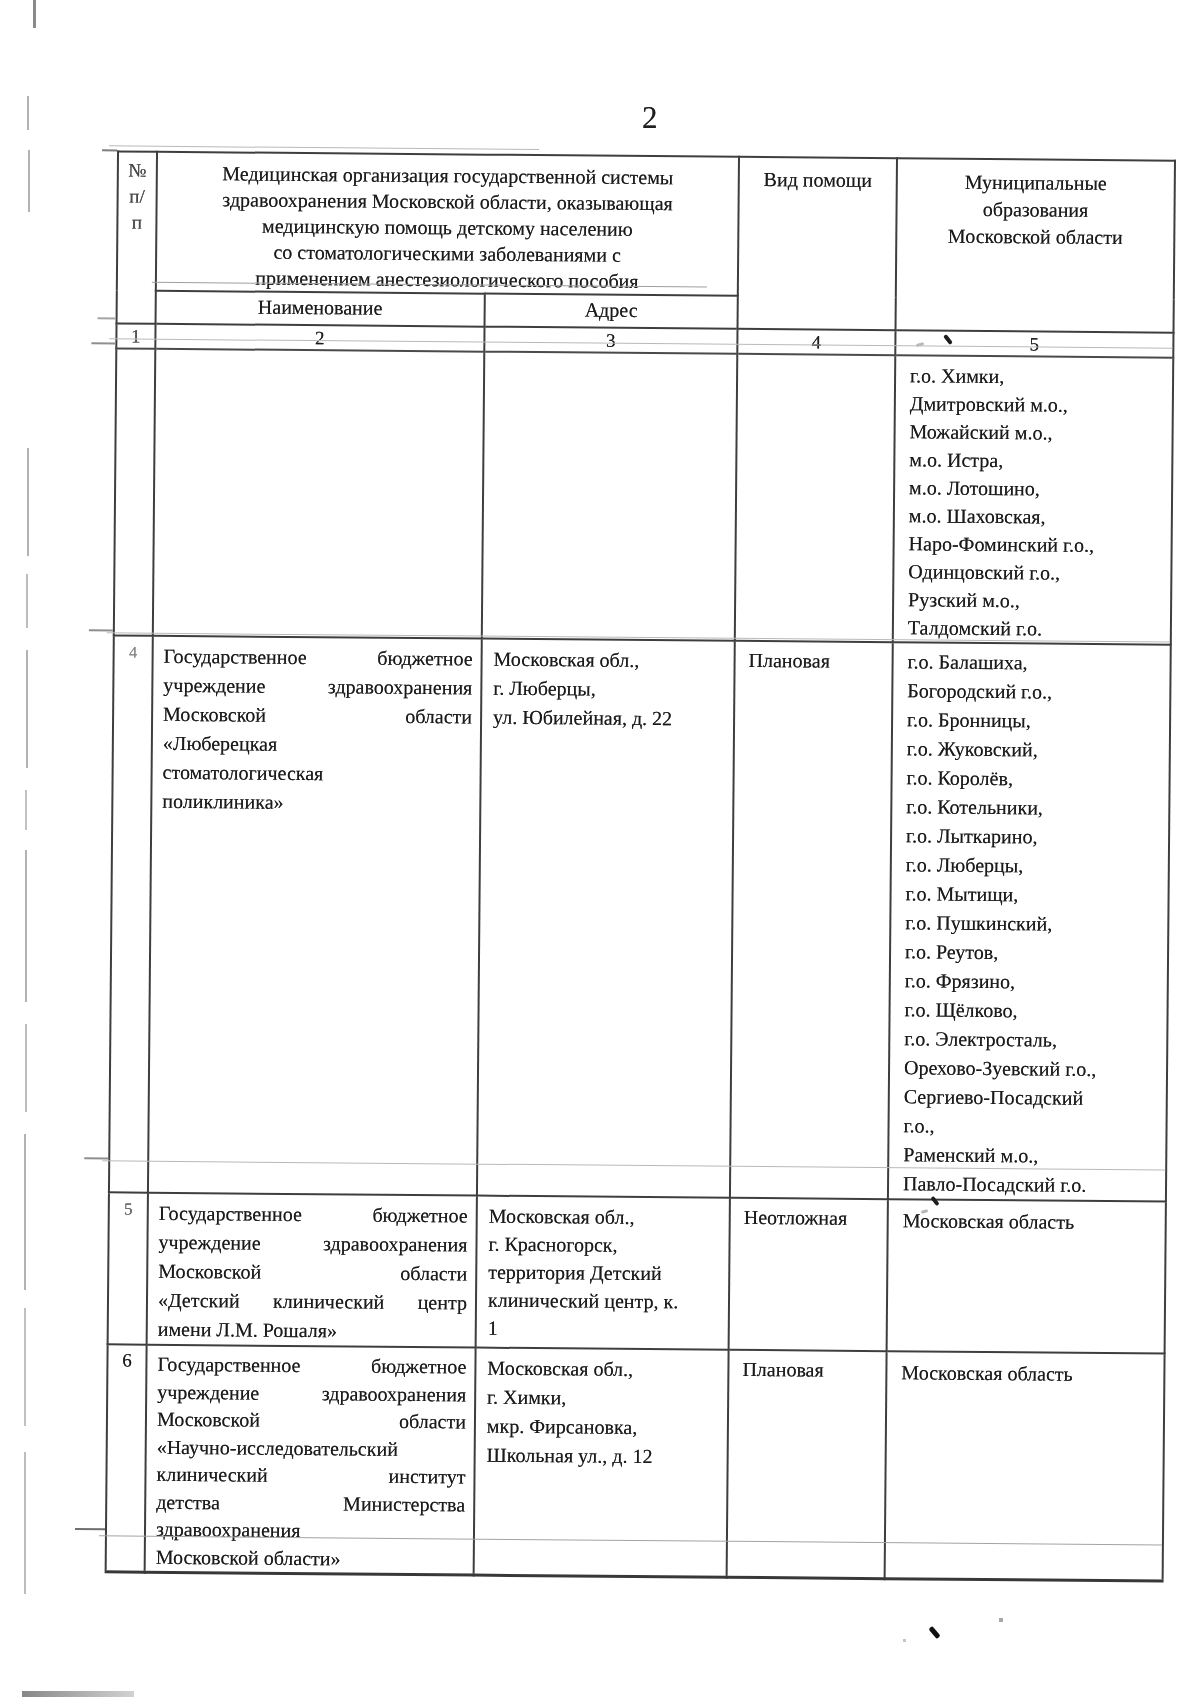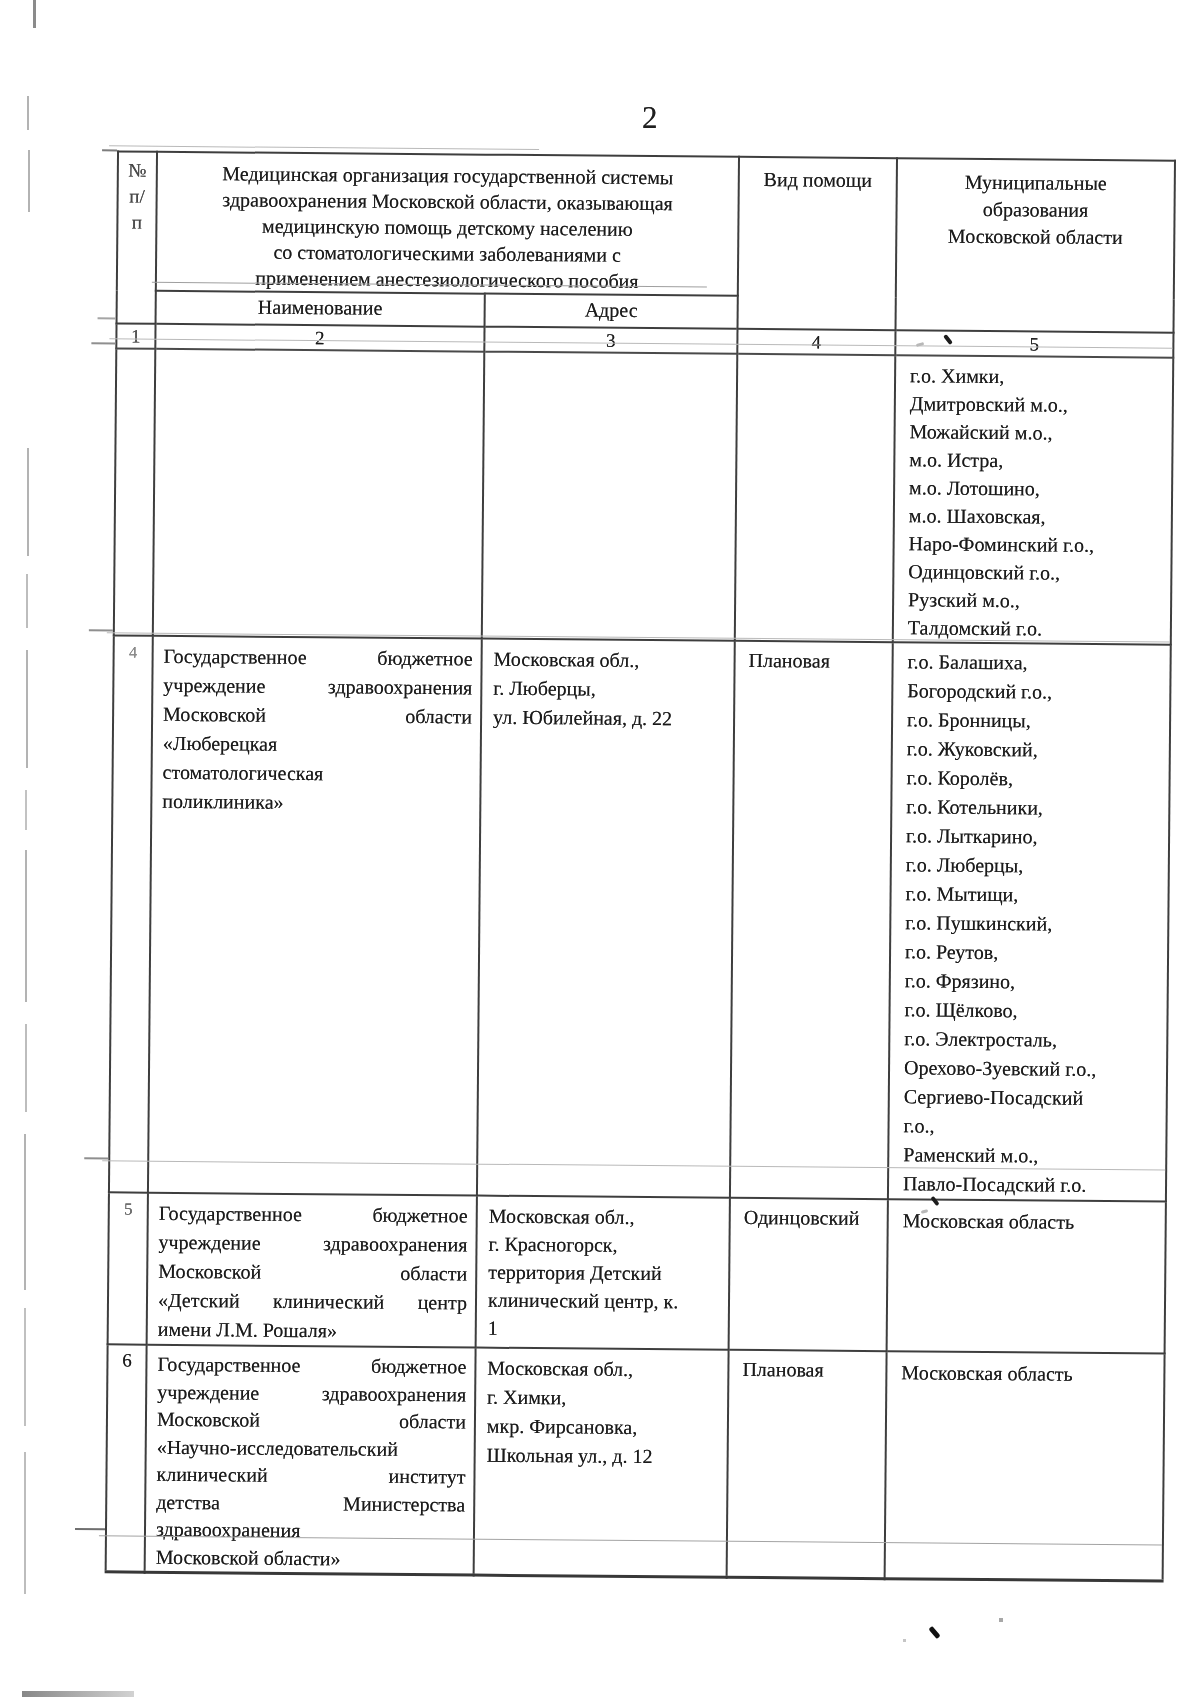--- a/index.html
+++ b/index.html
@@ -246,21 +246,21 @@
           <div class="org-l">имени Л.М. Рошаля»</div>
         </td>
         <td class="c-addr">
           <div class="addr-t">Московская обл.,
 г. Красногорск,
 территория Детский
 клинический центр, к.
 1</div>
         </td>
         <td class="c-aid">
-          <span>Одинцовский</span>
+          <span>Неотложная</span>
         </td>
         <td class="c-mun">
           <div class="mun-t">Московская область</div>
         </td>
       </tr>
 
       <tr class="r6">
         <td class="c-no">
           <span>6</span>
         </td>

